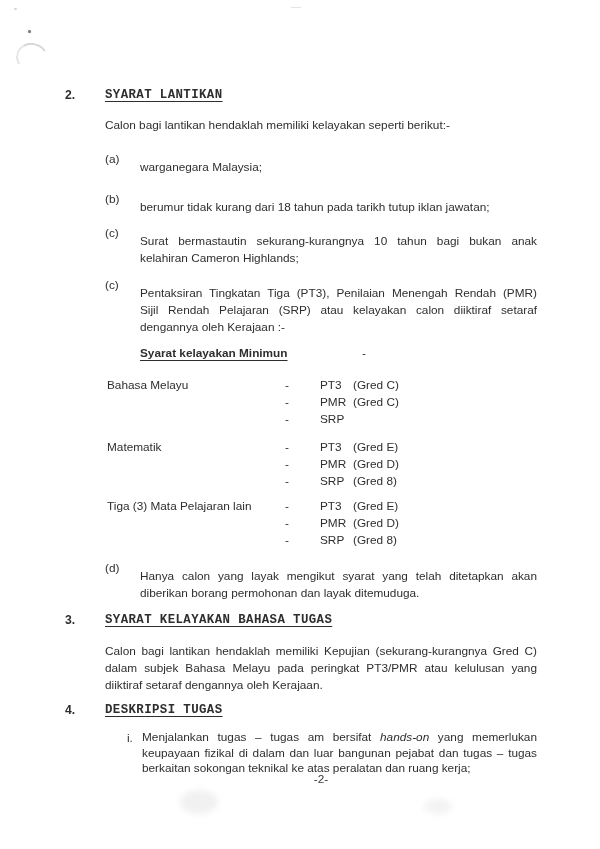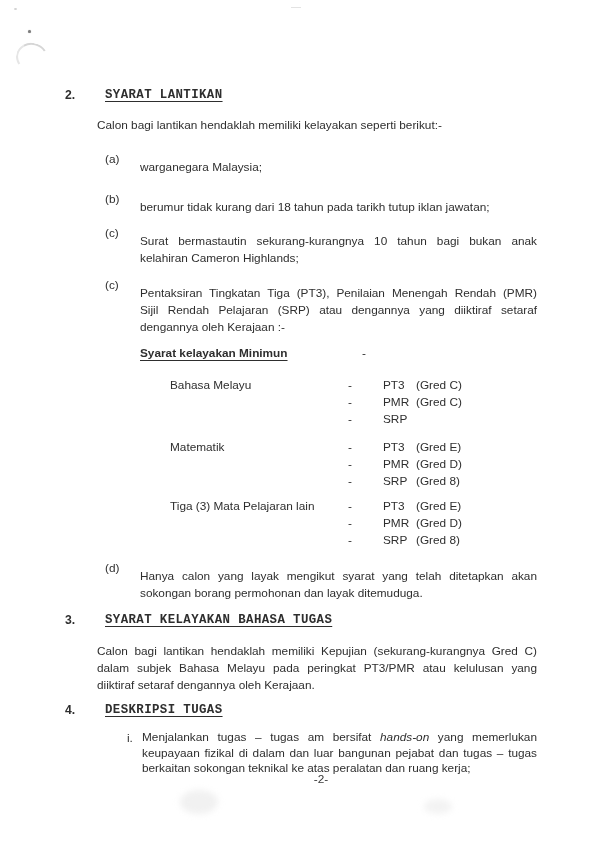--- a/index.html
+++ b/index.html
@@ -17,36 +17,36 @@
   p{margin:0;}
   .sec-head{display:flex;}
   .sec-num{width:40px;flex-shrink:0;font-weight:bold;font-size:12.2px;}
   .sec-title{
     font-weight:bold;font-size:12.4px;letter-spacing:0.4px;
     text-decoration:underline;
     text-decoration-thickness:1.4px;
     text-underline-offset:3px;
     font-family:Liberation Mono, monospace;
   }
-  .para{margin-left:32px;}
+  .para{margin-left:40px;}
   .item{display:flex;margin-left:40px;}
   .item-label{width:35px;flex-shrink:0;}
   .item-body{flex:1;min-width:0;margin-top:8px;}
   .ritem{display:flex;margin-left:62px;}
   .ritem-label{width:15px;flex-shrink:0;}
   .ritem-body{flex:1;min-width:0;line-height:15.6px;}
   .jl{text-align:justify;text-align-last:justify;}
   .mr-head-row{display:flex;margin-left:75px;gap:44px;}
   .mr-heading{
     font-weight:bold;min-width:178px;
     text-decoration:underline;
     text-decoration-thickness:1.4px;
     text-underline-offset:3px;
   }
-  .qtable{margin-left:105px;}
+  .qtable{margin-left:42px;}
   .qgroup{margin-top:11px;}
   .qgroup:first-child{margin-top:15px;}
   .qgroup:nth-child(3){margin-top:8px;}
   .qrow{display:grid;grid-template-columns:178px 35px 33px auto;}
   .mt8{margin-top:8px}.mt9{margin-top:9px}.mt10{margin-top:10px}
   .mt11{margin-top:11px}.mt13{margin-top:13px}.mt14{margin-top:14px}
   .mt15{margin-top:15px}.mt17{margin-top:17px}
   .footer{
     position:absolute;left:105px;top:771px;width:432px;
     text-align:center;color:#3a3a3a;
@@ -105,21 +105,21 @@
       <div class="item-body">
         <div class="jl">Surat bermastautin sekurang-kurangnya 10 tahun bagi bukan anak</div>
         <div>kelahiran Cameron Highlands;</div>
       </div>
     </div>
 
     <div class="item mt10">
       <span class="item-label">(c)</span>
       <div class="item-body">
         <div class="jl">Pentaksiran Tingkatan Tiga (PT3), Penilaian Menengah Rendah (PMR)</div>
-        <div class="jl">Sijil Rendah Pelajaran (SRP) atau dengannya yang diiktiraf setaraf</div>
+        <div class="jl">Sijil Rendah Pelajaran (SRP) atau kelayakan calon diiktiraf setaraf</div>
         <div>dengannya oleh Kerajaan :-</div>
       </div>
     </div>
 
     <div class="mr-head-row mt9">
       <span class="mr-heading">Syarat kelayakan Minimun</span>
       <span class="mr-dash">-</span>
     </div>
 
     <div class="qtable">
@@ -185,21 +185,21 @@
           <div>(Gred 8)</div>
         </div>
       </div>
 
     </div>
 
     <div class="item mt11">
       <span class="item-label">(d)</span>
       <div class="item-body">
         <div class="jl">Hanya calon yang layak mengikut syarat yang telah ditetapkan akan</div>
-        <div>sokongan borang permohonan dan layak ditemuduga.</div>
+        <div>diberikan borang permohonan dan layak ditemuduga.</div>
       </div>
     </div>
 
     <div class="sec-head mt10">
       <span class="sec-num">3.</span>
       <span class="sec-title">SYARAT KELAYAKAN BAHASA TUGAS</span>
     </div>
 
     <div class="para mt14">
       <div class="jl">Calon bagi lantikan hendaklah memiliki Kepujian (sekurang-kurangnya Gred C)</div>

